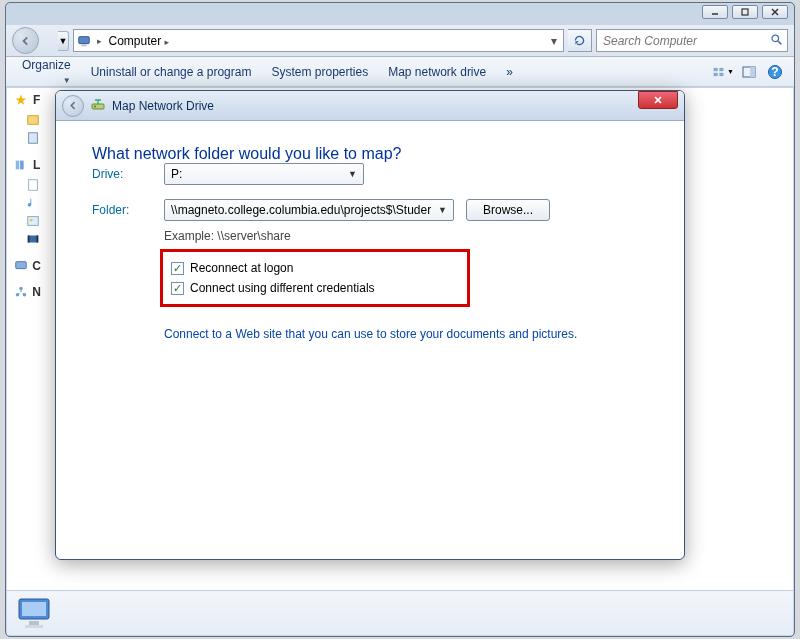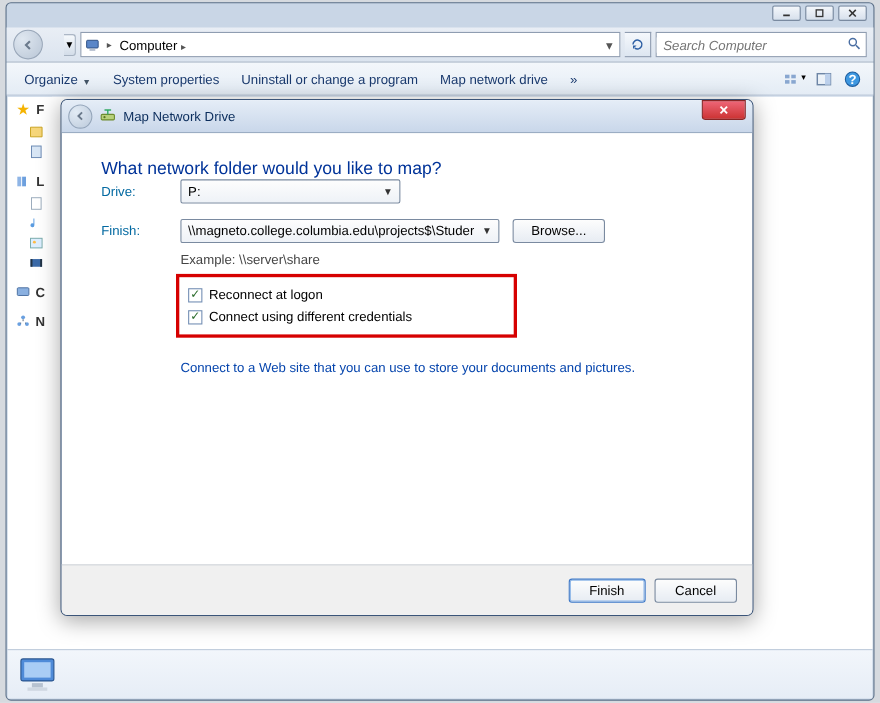--- a/index.html
+++ b/index.html
@@ -22,21 +22,21 @@
   .addr-icon { width:20px; display:flex; justify-content:center; }
   .addr-text { flex:1; padding:0 4px; }
   .addr-drop { width:18px; text-align:center; color:#555; }
   .addr-refresh { width:24px; height:23px; background:linear-gradient(#f5f8fc,#dde6f1); border:1px solid #8f9db1; border-left:none; display:flex;align-items:center;justify-content:center;}
 
   .searchbox { width:192px; height:23px; background:#fff; border:1px solid #8f9db1; display:flex; align-items:center; }
   .searchbox input { flex:1; border:none; outline:none; padding:0 6px; color:#777; font-style:italic; }
   .searchbox .sicon { width:22px; text-align:center; color:#5b6f87;}
 
   .toolbar { height:30px; background: linear-gradient(#f3f7fb,#e4ecf5); border-bottom:1px solid #c2cedd; display:flex; align-items:center; padding:0 8px; gap:4px;}
-  .tbitem { padding: 3px 8px; color:#1a3a6e; display:flex; align-items:flex-end; gap:4px; cursor:pointer; }
+  .tbitem { padding: 3px 8px; color:#1a3a6e; display:flex; align-items:flex-end; gap:4px; cursor:pointer;flex-direction:column; }
   .tbitem .arr { font-size:8px; color:#456;}
   .tb-spacer { flex:1; }
   .tb-icon { width:22px; height:22px; display:flex;align-items:center;justify-content:center; cursor:pointer;}
 
   .main-area { position:absolute; top:85px; bottom:46px; left:1px; right:1px; background:#fff; display:flex; }
   .sidebar { width:40px; padding:4px 6px; overflow:hidden; }
   .side-sec { margin-bottom:10px; }
   .side-hdr { display:flex; align-items:center; gap:4px; font-weight:bold; color:#333; margin-bottom:3px;}
   .side-item { display:flex; align-items:center; gap:4px; padding:1px 0 1px 12px; color:#333;}
   .side-icon { width:16px; height:16px; display:flex; align-items:center; justify-content:center;}
@@ -151,22 +151,22 @@
             <line x1="10" y1="10" x2="14" y2="14" stroke="#4b6fa3" stroke-width="1.8"></line>
           </svg></span>
     </div>
   </div>
 
   <div class="toolbar">
     <div class="tbitem">
         <span>Organize</span>
         <span class="arr">▼</span>
       </div>
+    <div class="tbitem">Uninstall or change a program</div>
     <div class="tbitem">System properties</div>
-    <div class="tbitem">Uninstall or change a program</div>
     <div class="tbitem">Map network drive</div>
     <div class="tbitem">»</div>
     <div class="tb-spacer"></div>
     <div class="tb-icon">
         <svg width="16" height="16" viewBox="0 0 16 16">
           <rect x="2" y="3" width="5" height="4" fill="#89a7d0"></rect>
           <rect x="9" y="3" width="5" height="4" fill="#89a7d0"></rect>
           <rect x="2" y="9" width="5" height="4" fill="#89a7d0"></rect>
           <rect x="9" y="9" width="5" height="4" fill="#89a7d0"></rect>
         </svg>
@@ -318,21 +318,21 @@
 
     <div class="form-row">
       <div class="form-lbl">Drive:</div>
       <div class="combo">
         <span class="cv">P:</span>
         <span class="carr">▼</span>
       </div>
     </div>
 
     <div class="form-row">
-      <div class="form-lbl">Finish:</div>
+      <div class="form-lbl">Folder:</div>
       <div class="combo wide">
         <span class="cv">\\magneto.college.columbia.edu\projects$\Studer</span>
         <span class="carr">▼</span>
       </div>
       <button class="browse-btn">Browse...</button>
     </div>
 
     <div class="example">Example: \\server\share</div>
 
     <div class="highlight-box">
@@ -342,17 +342,13 @@
       </div>
       <div class="chk-row">
         <div class="chk checked"></div>
         <span>Connect using different credentials</span>
       </div>
     </div>
 
     <a class="link">Connect to a Web site that you can use to store your documents and pictures.</a>
   </div>
 
-  <div class="dlg-footer">
-    <button class="btn default">Finish</button>
-    <button class="btn">Cancel</button>
-  </div>
 </div>
 
 </body></html>

